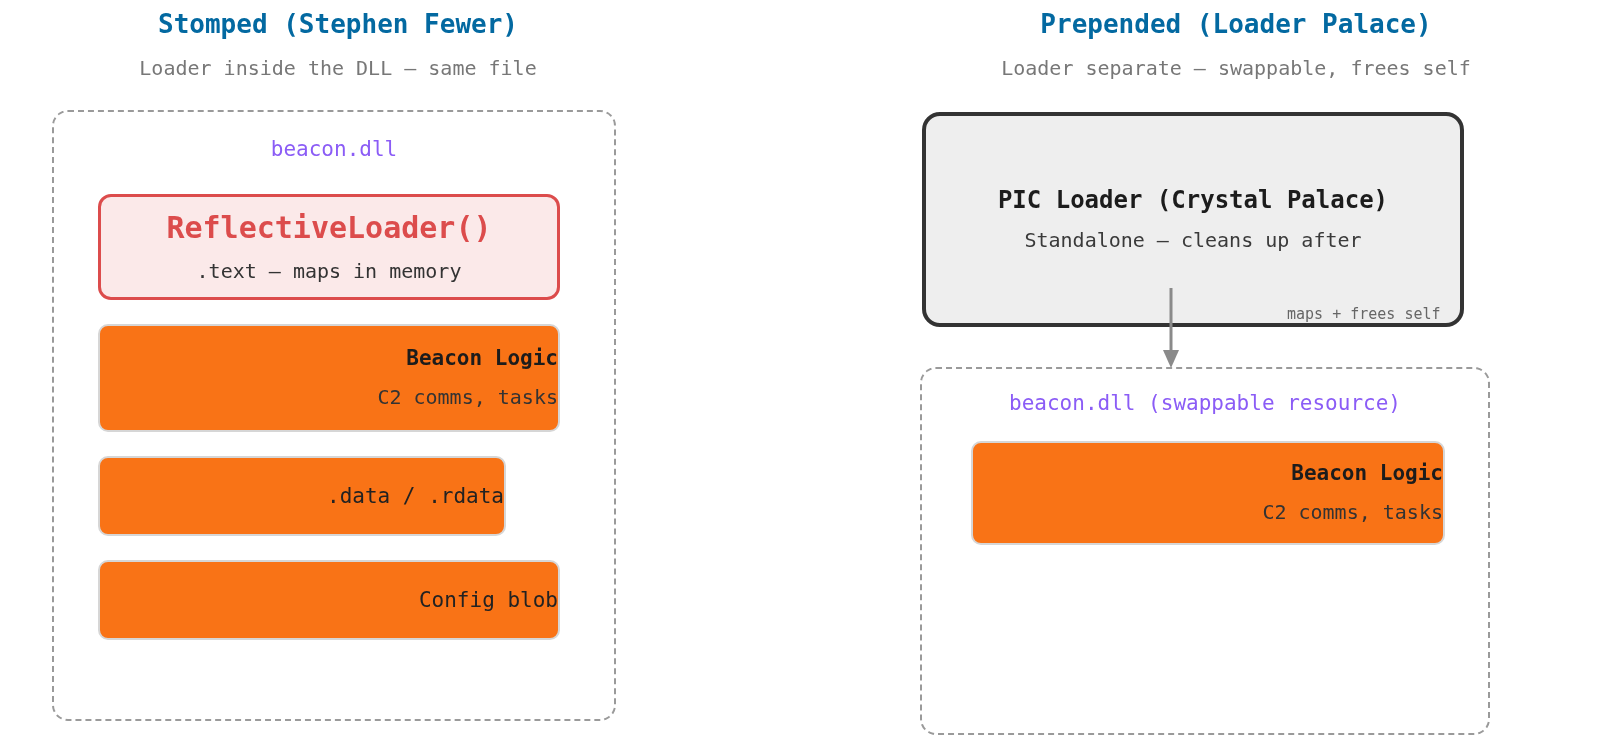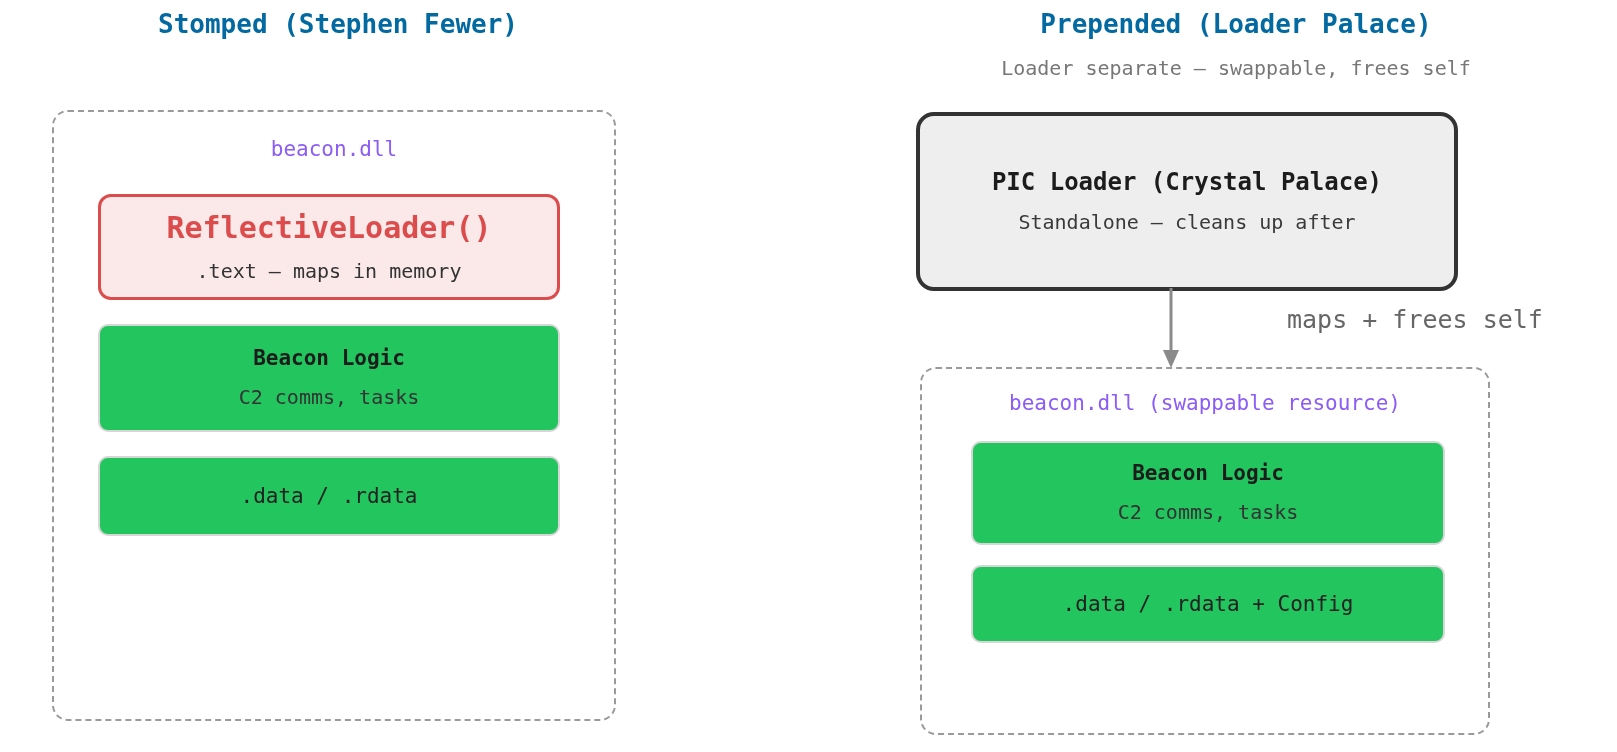--- a/index.html
+++ b/index.html
@@ -80,22 +80,23 @@
   .inner-box {
     position: absolute;
     box-sizing: border-box;
     border-radius: 10px;
     display: flex;
     flex-direction: column;
     align-items: center;
     justify-content: center;
   }
   .inner-box.plain {
-    background: #22c55e;
+    background: #f97316;
     border: 2px solid #d6d6d6;
+    align-items: flex-end;
   }
   .inner-box.highlight {
     background: #fbe9e9;
     border: 3px solid #dc4c4c;
     border-radius: 13px;
   }
   .inner-box.solid-dark {
     background: #eeeeee;
     border: 4px solid #333333;
     border-radius: 18px;
@@ -126,71 +127,75 @@
     white-space: nowrap;
   }
 
   
   .arrow-svg {
     position: absolute;
     pointer-events: none;
   }
   .arrow-label {
     position: absolute;
-    font-size: 25px;
+    font-size: 15px;
     color: #666666;
     white-space: nowrap;
   }
 
   
   #left-dashed        { left: 52px;  top: 110px; width: 564px; height: 611px; }
   #left-dashed-label  { top: 25px; }
   #box-reflective     { left: 44px;  top: 82px;  width: 462px; height: 106px; }
   #box-beacon-logic   { left: 44px;  top: 212px; width: 462px; height: 108px; }
-  #box-data-rdata     { left: 44px;  top: 344px; width: 462px; height: 80px;  }
+  #box-data-rdata     { left: 44px;  top: 344px; width: 408px; height: 80px;  }
   #box-config-blob    { left: 44px;  top: 448px; width: 462px; height: 80px;  }
 
   
-  #box-pic-loader     { left: 61px;  top: 112px; width: 542px; height: 179px; }
+  #box-pic-loader     { left: 67px;  top: 112px; width: 542px; height: 215px; }
   #right-dashed       { left: 65px;  top: 367px; width: 570px; height: 368px; }
   #right-dashed-label { top: 22px; }
   #box-beacon-logic-2 { left: 49px;  top: 72px;  width: 474px; height: 104px; }
   #box-data-config    { left: 49px;  top: 196px; width: 474px; height: 78px;  }
 
   #arrow-maps   { left: 296px; top: 288px; width: 40px; height: 84px; }
   #label-maps   { left: 432px; top: 305px; }
 </style>
 </head>
 <body>
 
 <div class="diagram">
 
   <div class="column left">
 
     <div class="col-title">Stomped (Stephen Fewer)</div>
 
+    <div class="col-subtitle">Loader inside the DLL — same file</div>
 
     <div class="dashed-box" id="left-dashed">
 
       <div class="dashed-label" id="left-dashed-label">beacon.dll</div>
 
       <div class="inner-box highlight" id="box-reflective">
         <div class="box-title accent">ReflectiveLoader()</div>
         <div class="box-sub">.text — maps in memory</div>
       </div>
 
       <div class="inner-box plain" id="box-beacon-logic">
         <div class="box-title">Beacon Logic</div>
         <div class="box-sub">C2 comms, tasks</div>
       </div>
 
       <div class="inner-box plain" id="box-data-rdata">
         <div class="box-single">.data / .rdata</div>
       </div>
 
+      <div class="inner-box plain" id="box-config-blob">
+        <div class="box-single">Config blob</div>
+      </div>
 
     </div>
   </div>
 
   <div class="column right">
 
     <div class="col-title">Prepended (Loader Palace)</div>
 
     <div class="col-subtitle">Loader separate — swappable, frees self</div>
 
@@ -208,20 +213,17 @@
 
     <div class="dashed-box" id="right-dashed">
 
       <div class="dashed-label" id="right-dashed-label">beacon.dll (swappable resource)</div>
 
       <div class="inner-box plain" id="box-beacon-logic-2">
         <div class="box-title">Beacon Logic</div>
         <div class="box-sub">C2 comms, tasks</div>
       </div>
 
-      <div class="inner-box plain" id="box-data-config">
-        <div class="box-single">.data / .rdata + Config</div>
-      </div>
 
     </div>
   </div>
 
 </div>
 
 </body></html>

